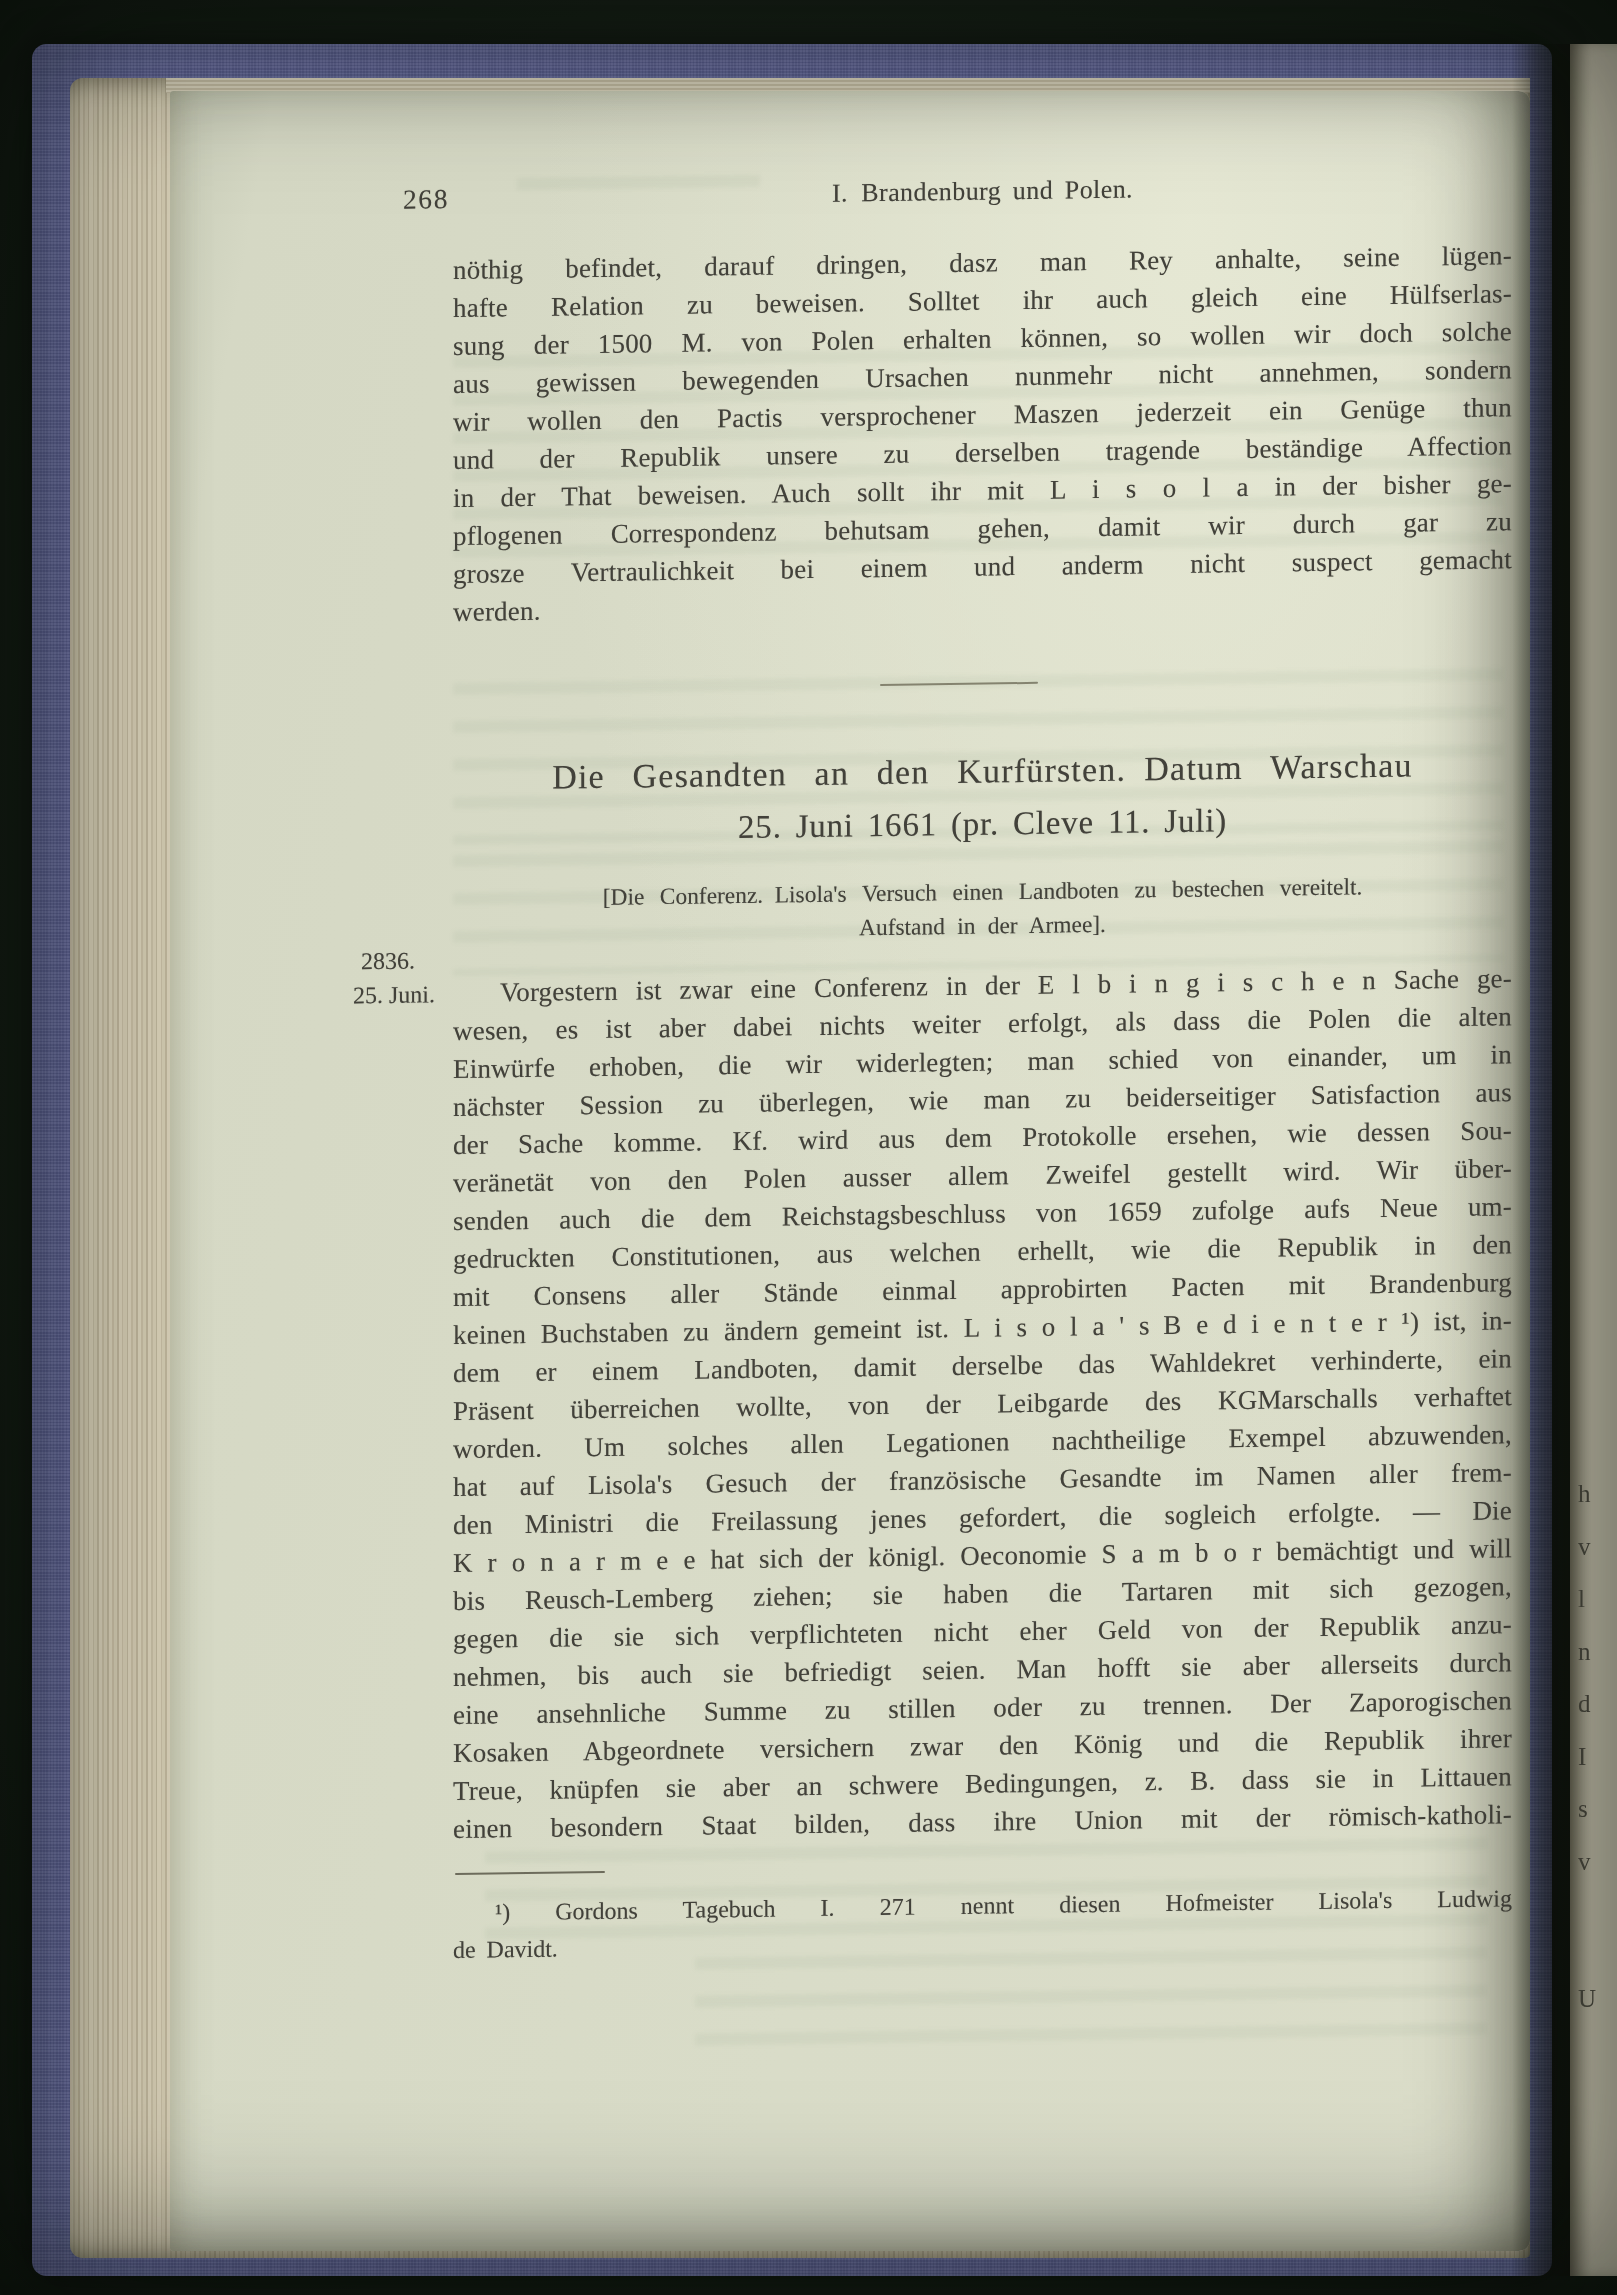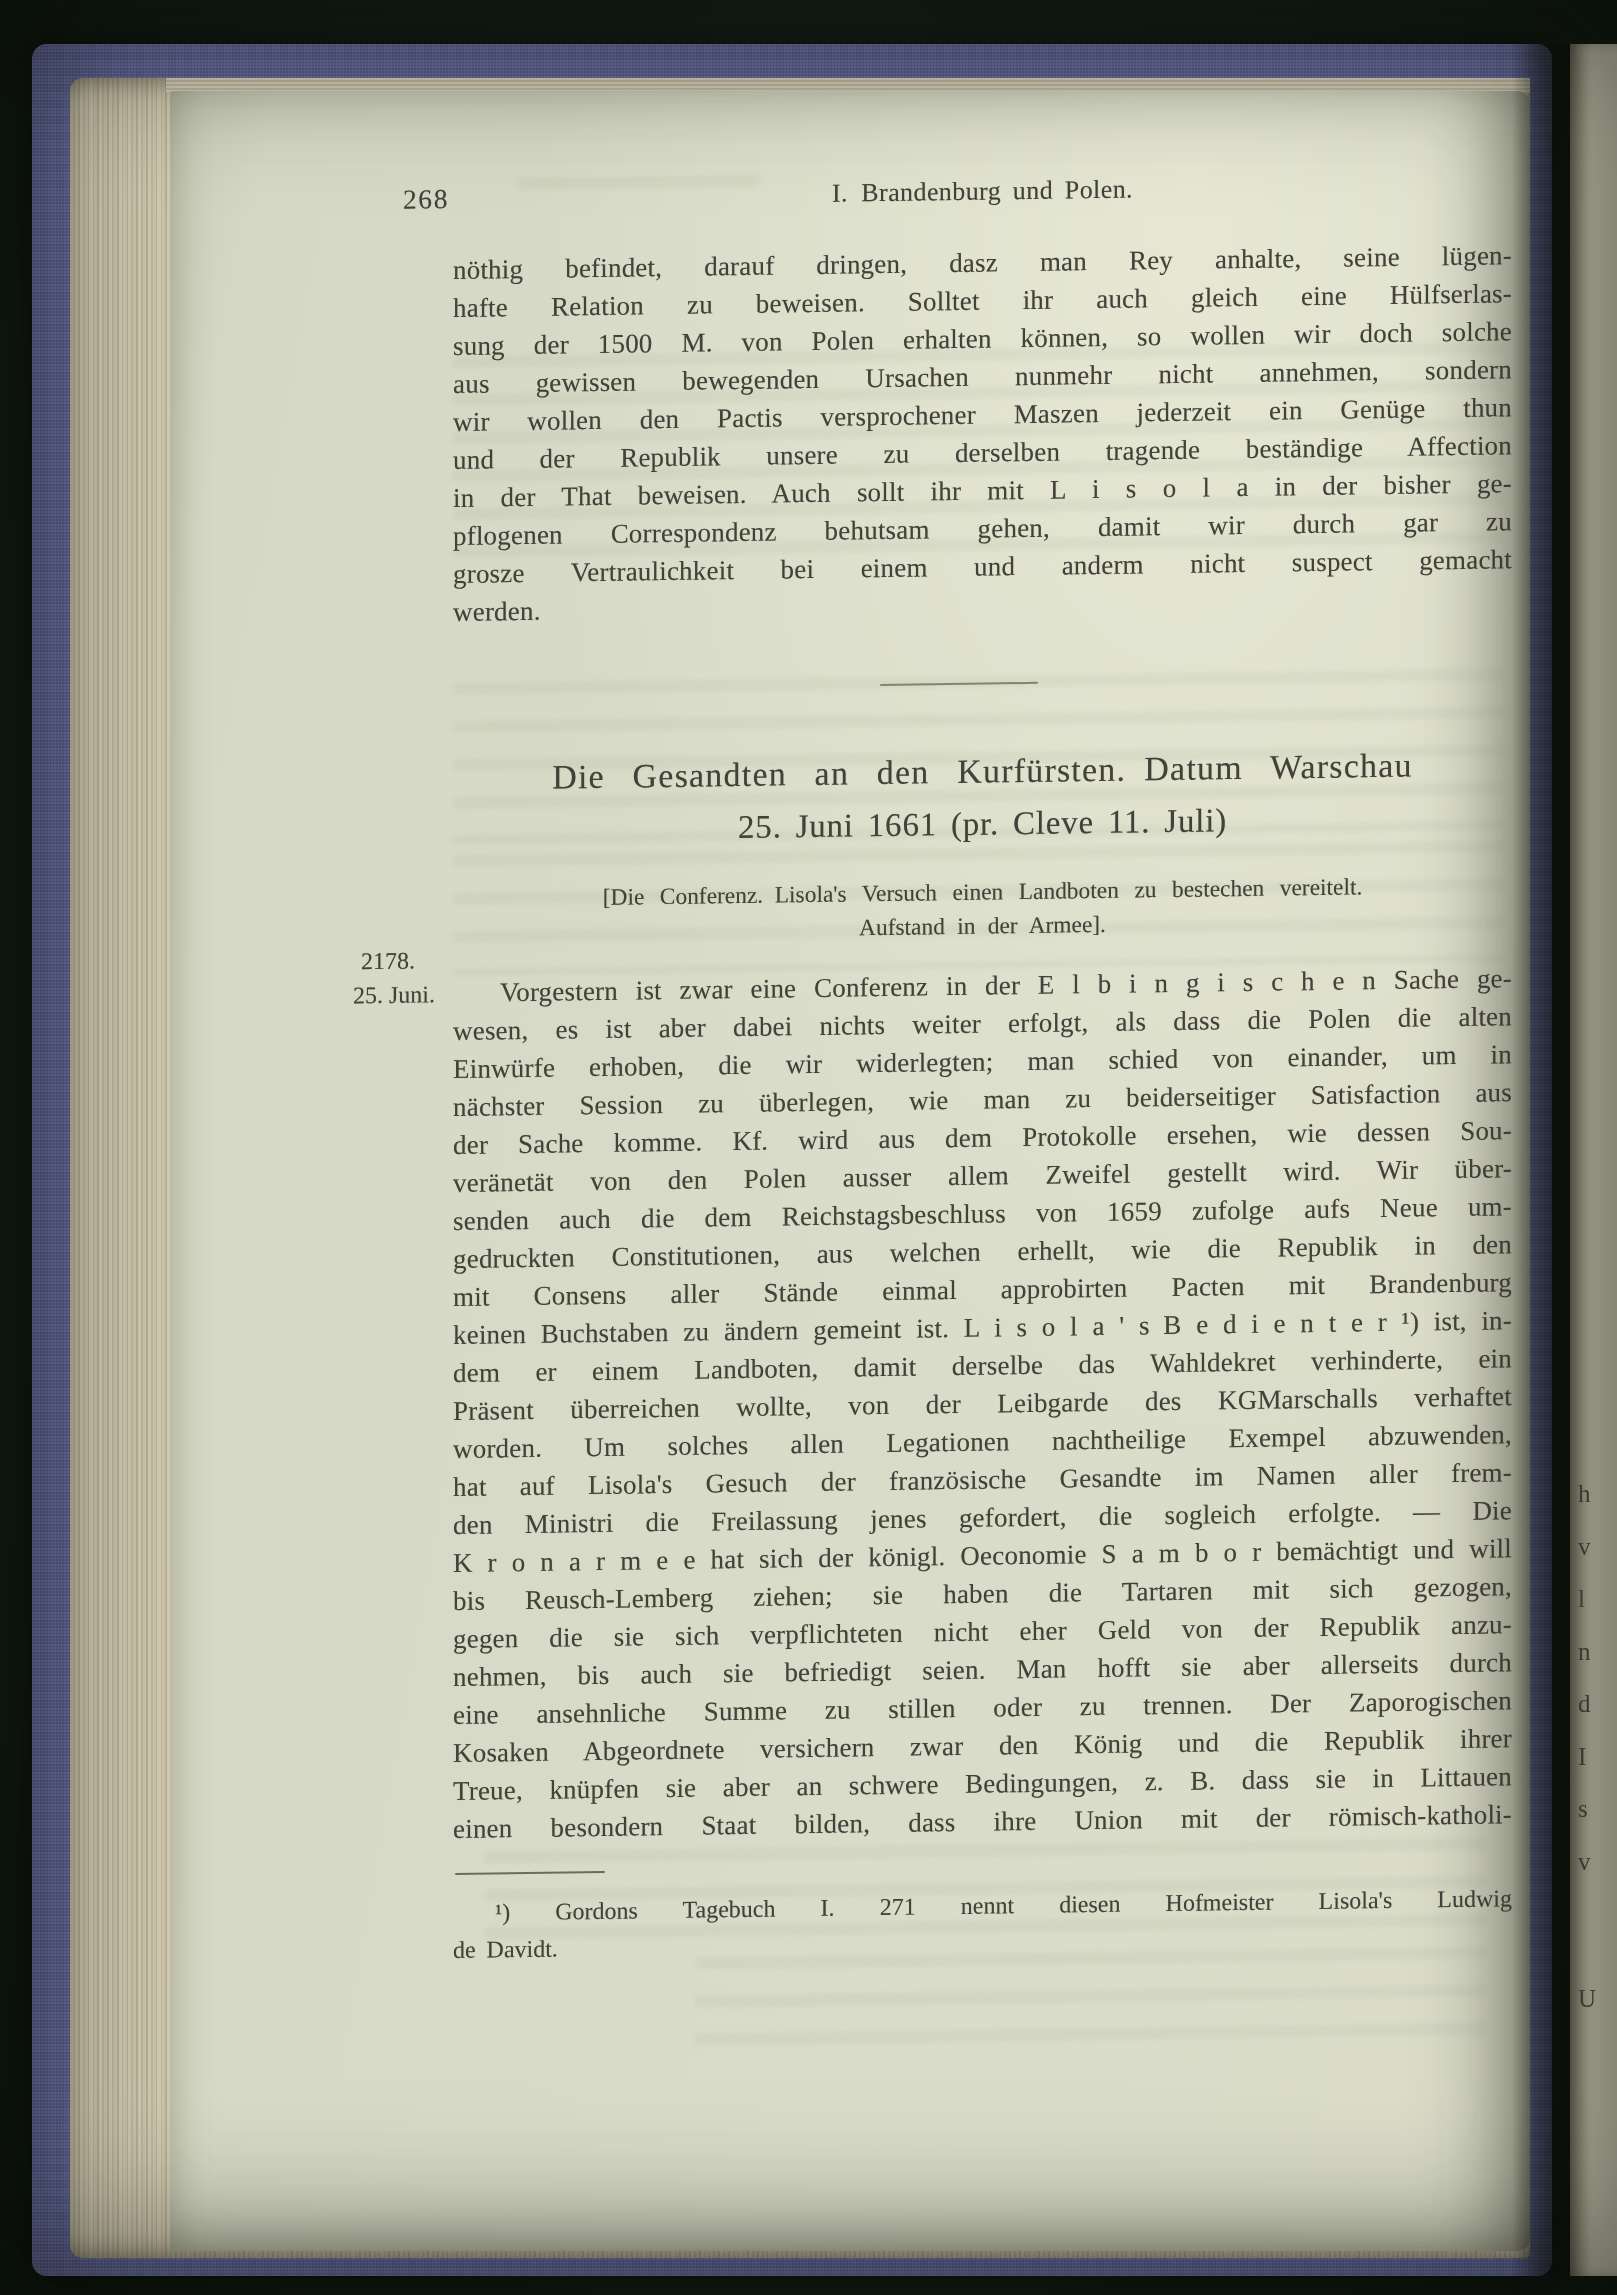--- a/index.html
+++ b/index.html
@@ -120,21 +120,21 @@
         <div class="ln nj">werden.</div>
       </div>
 
     <div class="divider"></div>
 
     <div class="headline1">Die Gesandten an den Kurfürsten. Datum Warschau</div>
     <div class="headline2">25. Juni 1661 (pr. Cleve 11. Juli)</div>
     <div class="summary s1">[Die Conferenz. Lisola's Versuch einen Landboten zu bestechen vereitelt.</div>
     <div class="summary s2">Aufstand in der Armee].</div>
 
-    <div class="mnote m1">2178.</div>
+    <div class="mnote m1">2836.</div>
     <div class="mnote m2">25. Juni.</div>
 
     <div class="para para2">
         <div class="ln">Vorgestern ist zwar eine Conferenz in der E l b i n g i s c h e n Sache ge-</div>
         <div class="ln">wesen, es ist aber dabei nichts weiter erfolgt, als dass die Polen die alten</div>
         <div class="ln">Einwürfe erhoben, die wir widerlegten; man schied von einander, um in</div>
         <div class="ln">nächster Session zu überlegen, wie man zu beiderseitiger Satisfaction aus</div>
         <div class="ln">der Sache komme. Kf. wird aus dem Protokolle ersehen, wie dessen Sou-</div>
         <div class="ln">veränetät von den Polen ausser allem Zweifel gestellt wird. Wir über-</div>
         <div class="ln">senden auch die dem Reichstagsbeschluss von 1659 zufolge aufs Neue um-</div>

